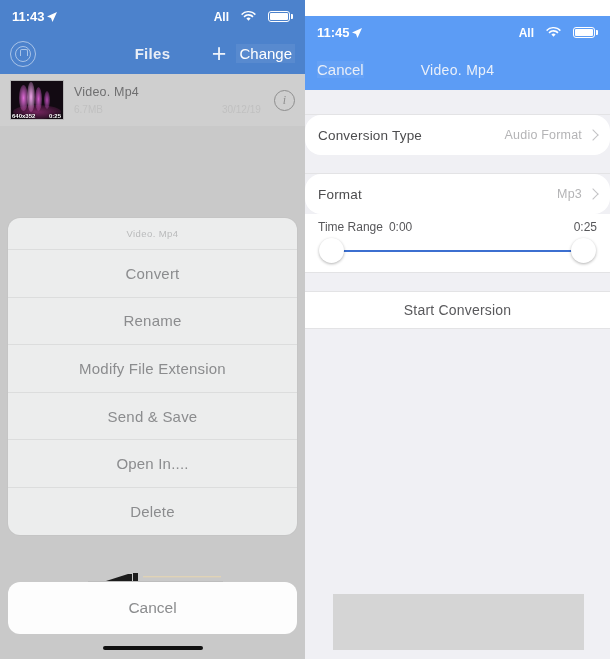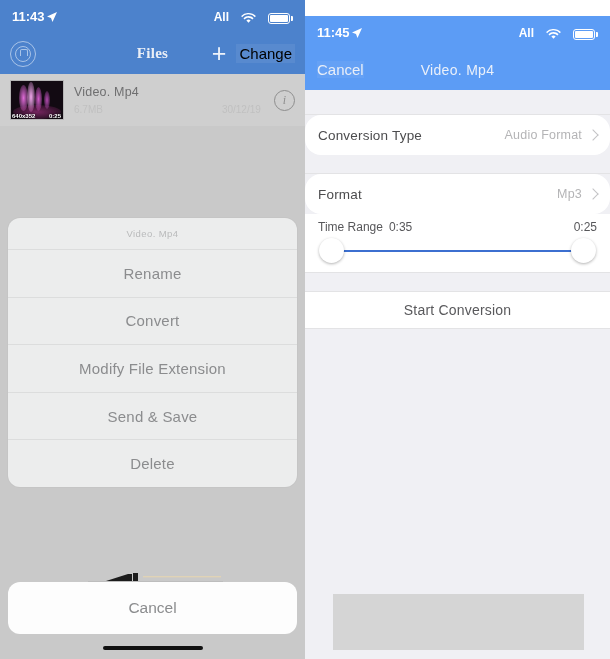--- a/index.html
+++ b/index.html
@@ -4,35 +4,35 @@
 <style>
   html,body{margin:0;padding:0;background:#ffffff;}
   body{width:610px;height:659px;overflow:hidden;font-family:"Liberation Sans",sans-serif;}
   .screens{display:flex;width:610px;height:659px;}
   .phone{width:305px;height:659px;position:relative;overflow:hidden;}
 
   
   .left{background:#c9c9c9;}
   .statusbar{height:33px;display:flex;align-items:center;justify-content:space-between;padding:0 12px;box-sizing:border-box;}
   .sb-left{display:flex;align-items:center;gap:1px;color:#fff;font-size:13px;font-weight:bold;}
-  .sb-right{display:flex;align-items:flex-end;gap:12px;color:#fff;font-size:12px;font-weight:bold;}
+  .sb-right{display:flex;align-items:center;gap:12px;color:#fff;font-size:12px;font-weight:bold;}
   .wifi-ic{width:15px;height:11px;position:relative;}
   .batt{width:22px;height:11px;border:1.5px solid #fff;border-radius:3px;position:relative;box-sizing:border-box;}
   .batt:after{content:"";position:absolute;left:1px;top:1px;bottom:1px;right:1px;background:#fff;border-radius:1px;}
   .batt-nub{width:2px;height:5px;background:#fff;border-radius:0 1px 1px 0;margin-left:1px;}
 
   .navbar-left{height:41px;background:#4c82cc;display:flex;align-items:center;position:relative;padding:0 10px;box-sizing:border-box;}
   .left .statusbar{background:#4c82cc;}
   .circ-icon{width:24px;height:24px;border:1.5px solid #a9c4e8;border-radius:50%;position:relative;flex:0 0 auto;}
   .circ-icon:before{content:"";position:absolute;left:4px;top:4px;right:4px;bottom:4px;border:1.3px solid #a9c4e8;border-radius:50%;}
   .circ-icon:after{content:"";position:absolute;left:8.5px;top:7px;width:6px;height:6px;border:1.3px solid #a9c4e8;border-bottom:none;border-radius:2px 2px 0 0;}
-  .nav-title{position:absolute;left:0;right:0;text-align:center;color:#e9eef6;font-size:15px;font-weight:600;letter-spacing:.3px;font-family:Liberation Serif, serif;}
+  .nav-title{position:absolute;left:0;right:0;text-align:center;color:#e9eef6;font-size:15px;font-weight:600;letter-spacing:.3px;}
   .nav-right{margin-left:auto;display:flex;align-items:center;gap:10px;z-index:2;}
   .plus-btn{color:#eef3fa;font-size:25px;line-height:1;font-weight:300;}
-  .change-btn{color:#000000;font-size:15px;background:rgba(255,255,255,.07);padding:1px 3px;}
+  .change-btn{color:#ffffff;font-size:15px;background:rgba(255,255,255,.07);padding:1px 3px;}
 
   .filerow{height:52px;background:#cfcfcf;display:flex;align-items:center;padding:0 10px;box-sizing:border-box;position:relative;}
   .thumb{width:52px;height:38px;background:#120a12;position:relative;overflow:hidden;flex:0 0 auto;border:1px solid #b5b5b5;}
   .fw{position:absolute;border-radius:50%;filter:blur(.4px);}
   .thumb-res{position:absolute;left:1px;bottom:0px;color:#fff;font-size:6px;font-weight:bold;text-shadow:0 0 2px #000;}
   .thumb-dur{position:absolute;right:2px;bottom:0px;color:#fff;font-size:6px;font-weight:bold;text-shadow:0 0 2px #000;}
   .fileinfo{margin-left:10px;flex:1;min-width:0;}
   .fname{font-size:12.5px;color:#6f6f70;letter-spacing:.2px;}
   .fmeta{display:flex;margin-top:5px;}
   .fsize{font-size:10px;color:#c0c0c0;}
@@ -133,24 +133,25 @@
         <div class="fmeta">
           <span class="fsize">6.7MB</span>
           <span class="fdate">30/12/19</span>
         </div>
       </div>
       <div class="info-ic">i</div>
     </div>
 
     <div class="sheet">
       <div class="sheet-head">Video. Mp4</div>
+      <div class="sheet-item">Convert</div>
       <div class="sheet-item">Rename</div>
-      <div class="sheet-item">Convert</div>
       <div class="sheet-item">Modify File Extension</div>
       <div class="sheet-item">Send &amp; Save</div>
+      <div class="sheet-item">Open In....</div>
       <div class="sheet-item">Delete</div>
     </div>
 
     <svg class="artifact" viewBox="0 0 135 12">
       <polygon points="18,9 40,2 44,2 44,9" fill="#1c1c1c"></polygon>
       <rect x="45" y="1" width="5" height="8" fill="#1c1c1c"></rect>
       <rect x="55" y="4" width="78" height="1.4" fill="#e0d3b6"></rect>
       <rect x="0" y="9" width="135" height="1" fill="#bdbdbd"></rect>
     </svg>
 
@@ -200,21 +201,21 @@
 
     <div class="cell">
       <span class="cell-label">Format</span>
       <span class="cell-value">Mp3</span>
       <span class="chev"></span>
     </div>
 
     <div class="panel">
       <div class="range-head">
         <span class="range-lbl">Time Range</span>
-        <span class="range-start">0:35</span>
+        <span class="range-start">0:00</span>
         <span class="range-end">0:25</span>
       </div>
       <div class="dual">
         <div class="dual-track"></div>
         <div class="knob" style="left:0;"></div>
         <div class="knob" style="right:0;"></div>
       </div>
     </div>
 
 

